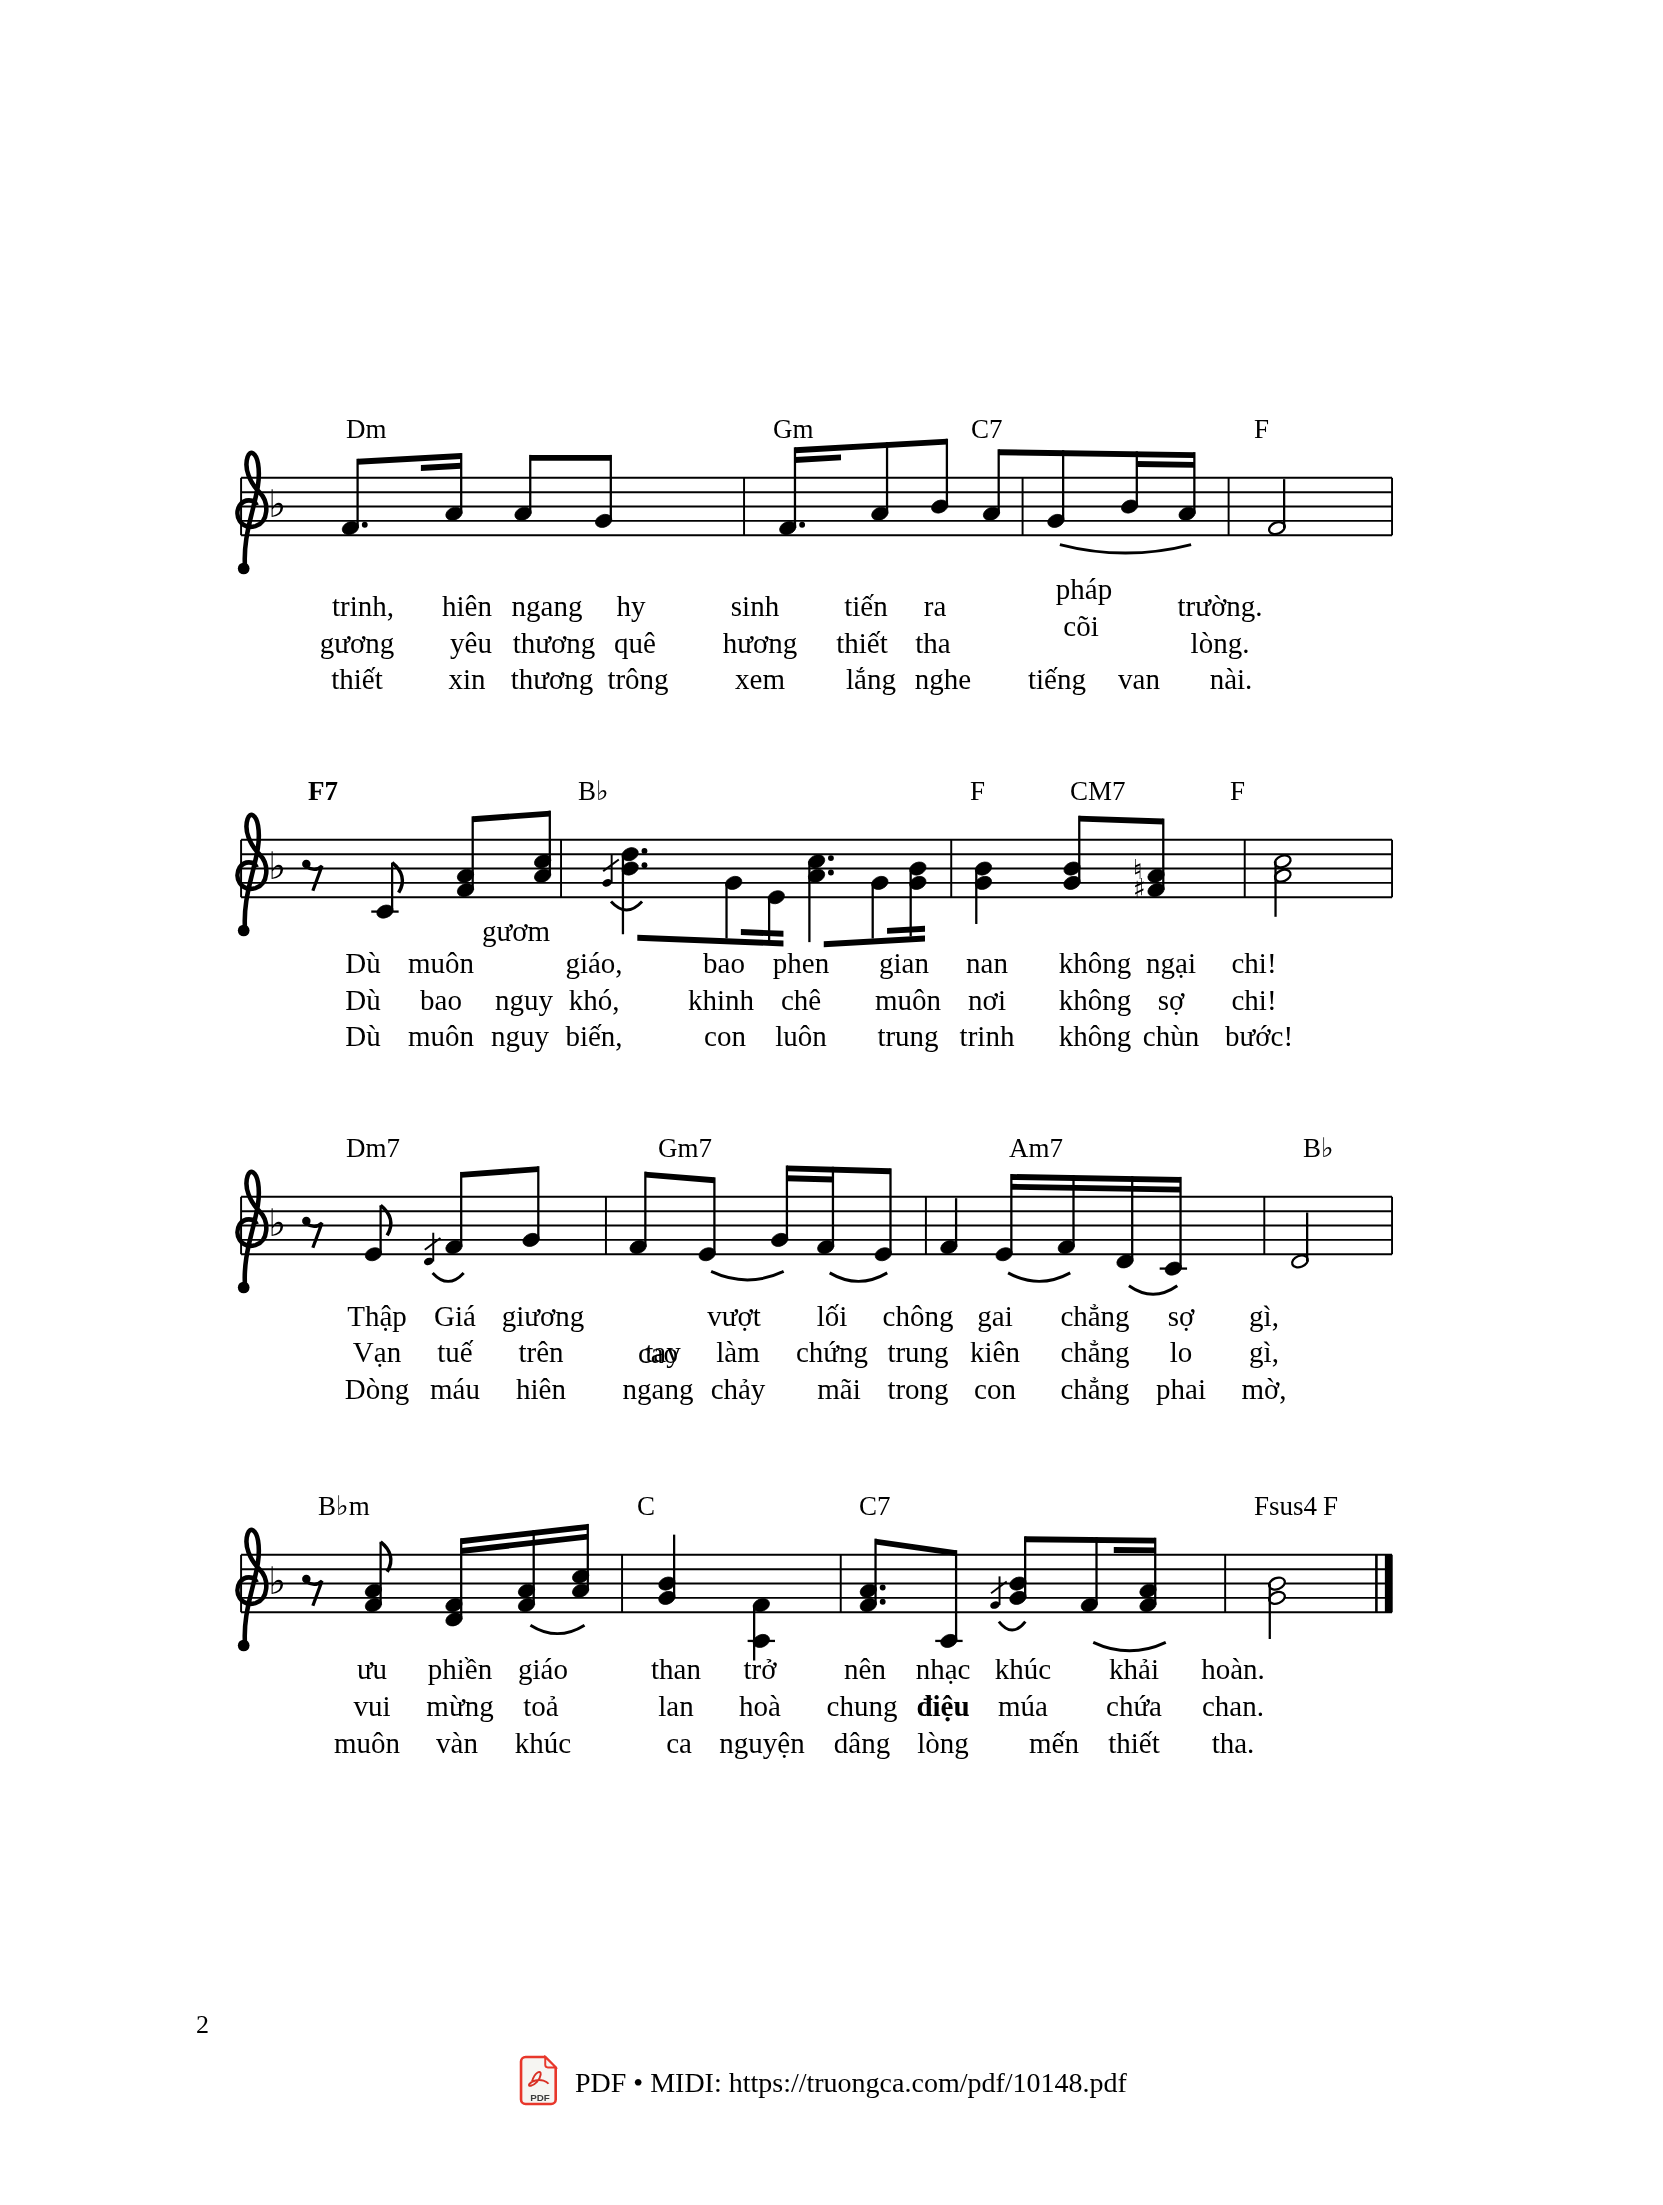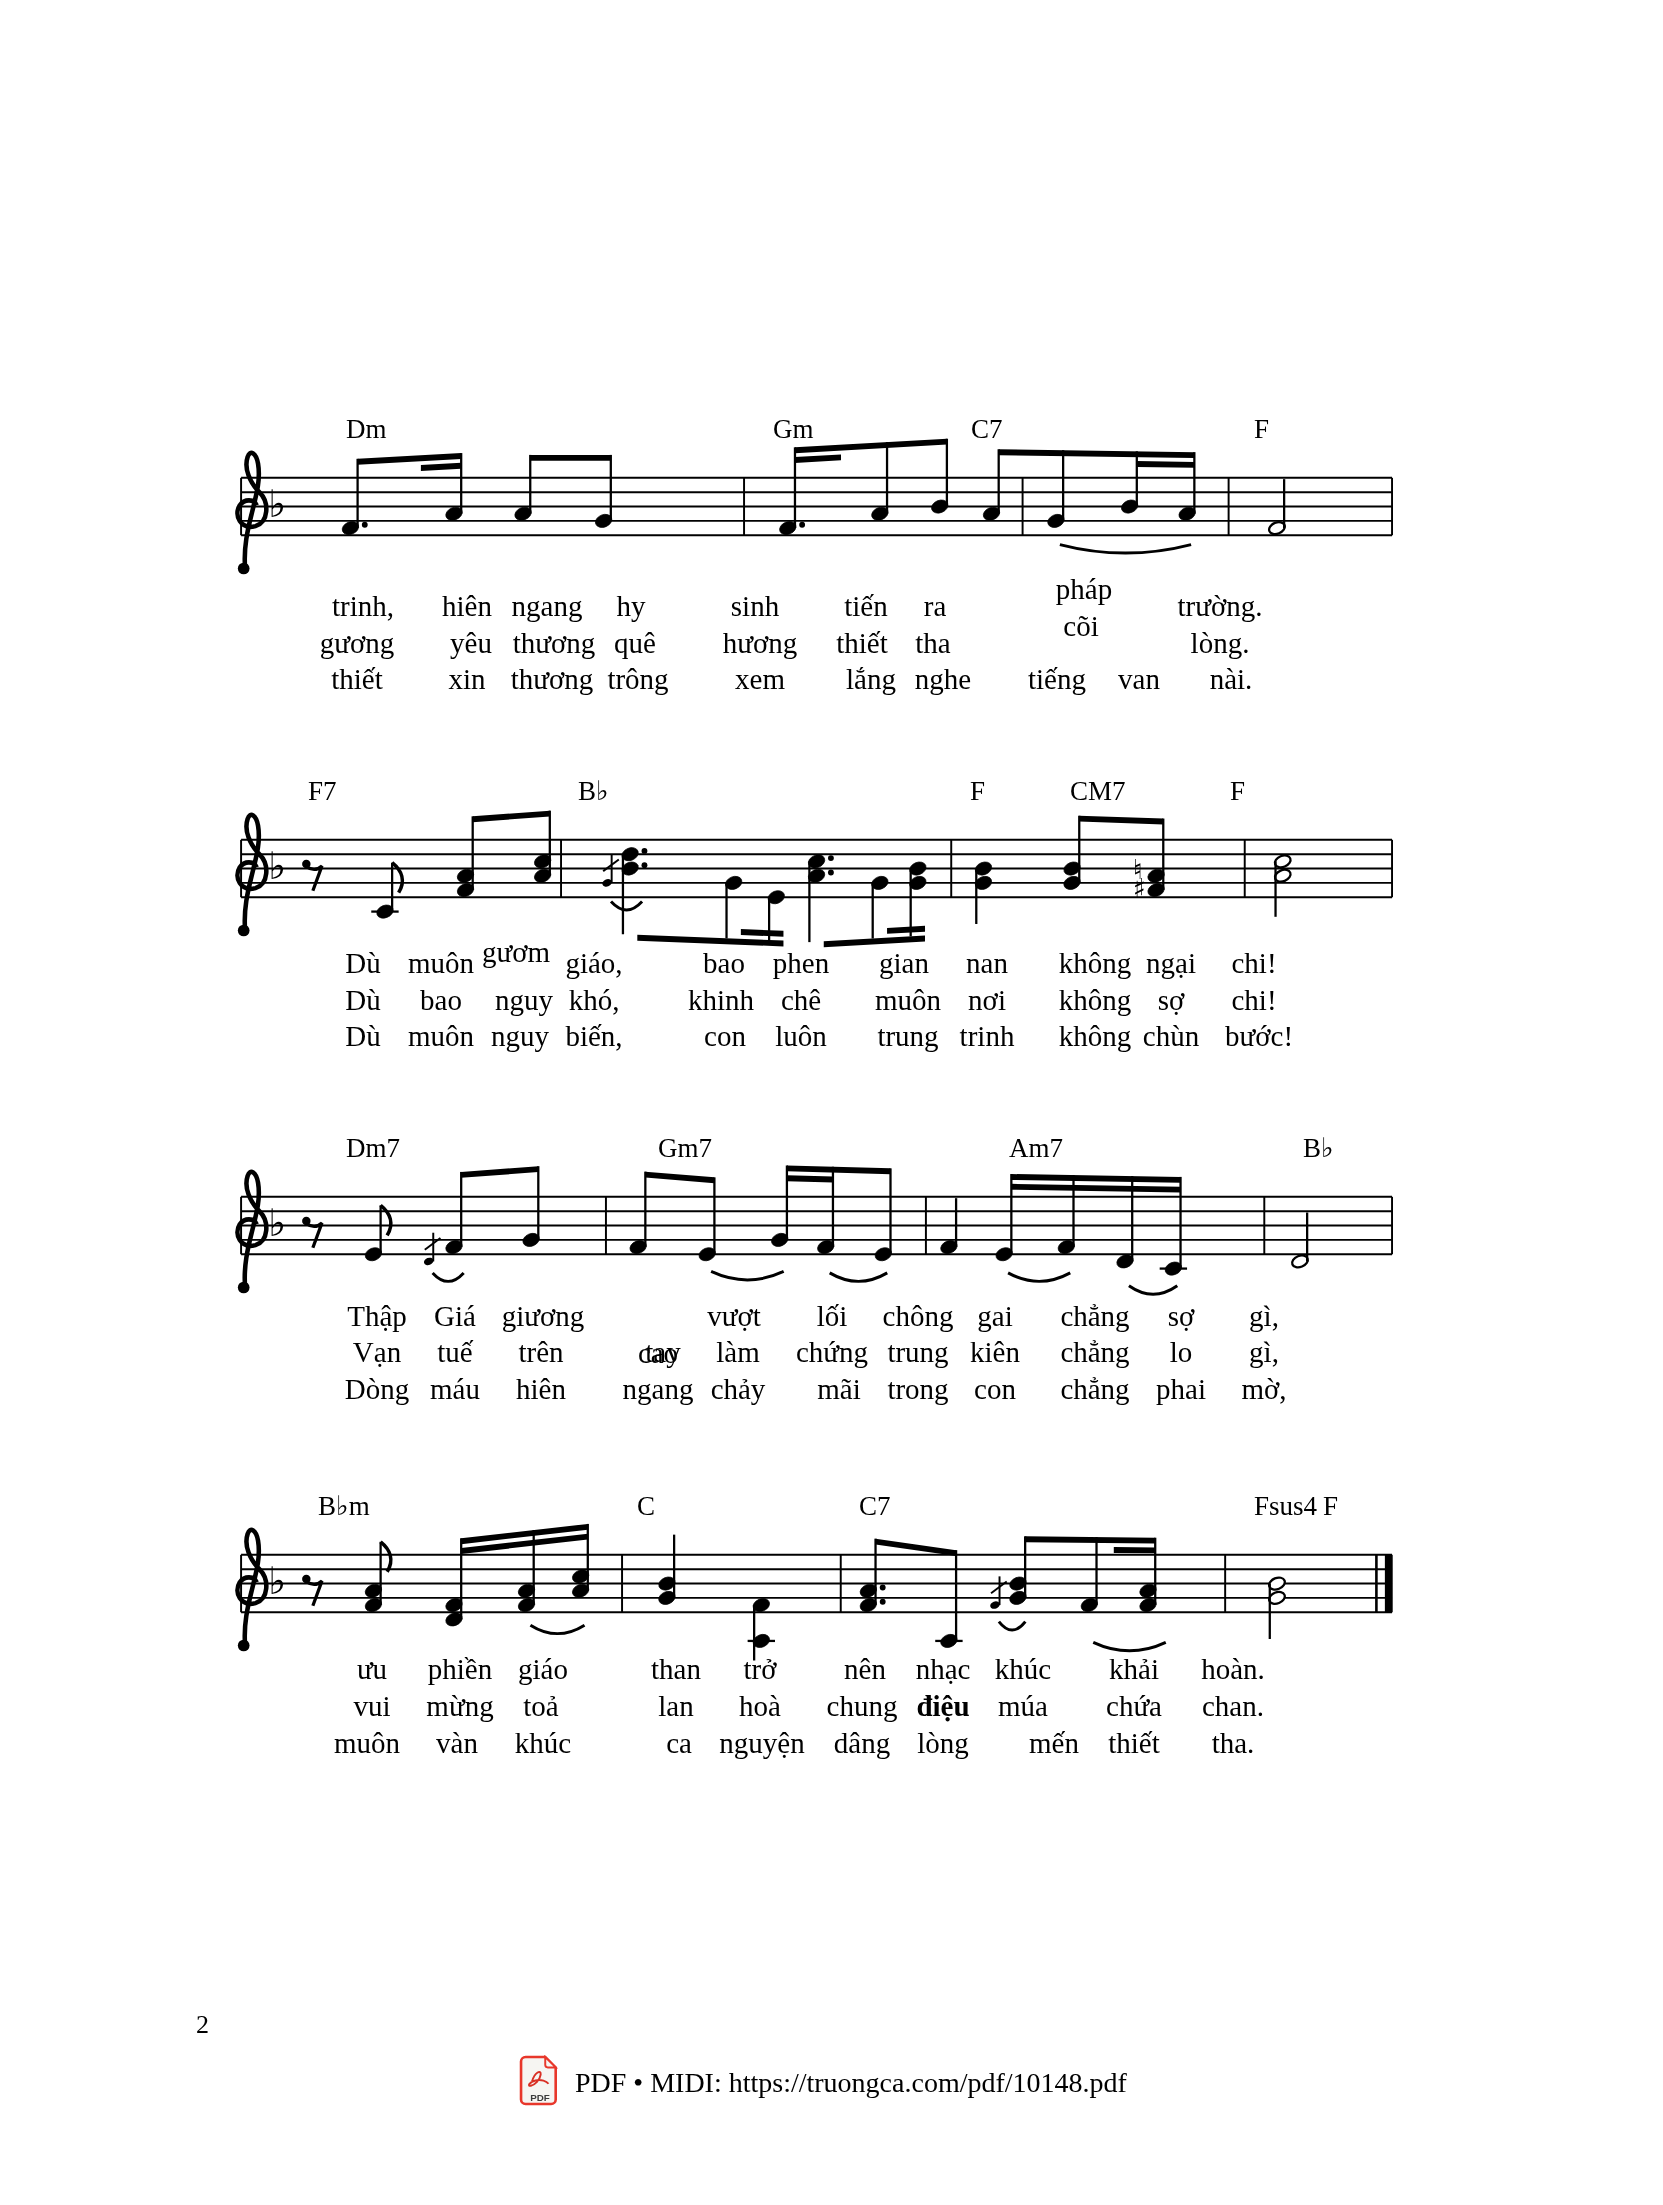--- a/index.html
+++ b/index.html
@@ -77,21 +77,21 @@
           <ellipse cx="1402.58" cy="154" rx="13" ry="9.5" fill="#000" stroke="#000" stroke-width="1" transform="rotate(-22 1402.58 154)"></ellipse>
           <line x1="1413.58" y1="154" x2="1413.58" y2="69.26718880186635" stroke="#000" stroke-width="3.5"></line>
           <ellipse cx="1490.83" cy="165" rx="13" ry="9.5" fill="#000" stroke="#000" stroke-width="1" transform="rotate(-22 1490.83 165)"></ellipse>
           <line x1="1501.83" y1="165" x2="1501.83" y2="70.56130644892518" stroke="#000" stroke-width="3.5"></line>
           <ellipse cx="1628.5" cy="187" rx="12.5" ry="8.5" fill="#fff" stroke="#000" stroke-width="3.5" transform="rotate(-22 1628.5 187)"></ellipse>
           <line x1="1639.5" y1="187" x2="1639.5" y2="112" stroke="#000" stroke-width="3.5"></line>
           <path d="M 1295.62,212.3 Q 1396.225,238.3 1496.83,212.3" fill="none" stroke="#000" stroke-width="4.5"></path>
         </svg>
       </div>
       <div class="sys" style="top: 768px;">
-        <div class="chord" style="left: 93px;">F7</div>
+        <div class="chord" style="left: 93px; font-weight: bold;">F7</div>
         <div class="chord" style="left: 363px;">B♭</div>
         <div class="chord" style="left: 755px;">F</div>
         <div class="chord" style="left: 855px;">CM7</div>
         <div class="chord" style="left: 1015px;">F</div>
         <svg width="1239" height="235" viewBox="0 0 1900 360">
           <line x1="40" y1="110" x2="1805" y2="110" stroke="#000" stroke-width="3"></line>
           <line x1="40" y1="132" x2="1805" y2="132" stroke="#000" stroke-width="3"></line>
           <line x1="40" y1="154" x2="1805" y2="154" stroke="#000" stroke-width="3"></line>
           <line x1="40" y1="176" x2="1805" y2="176" stroke="#000" stroke-width="3"></line>
           <line x1="40" y1="198" x2="1805" y2="198" stroke="#000" stroke-width="3"></line>
@@ -333,21 +333,21 @@
       <span class="lyric" style="left: 552px; top: 663px;">thương</span>
       <span class="lyric" style="left: 638px; top: 663px;">trông</span>
       <span class="lyric" style="left: 760px; top: 663px;">xem</span>
       <span class="lyric" style="left: 871px; top: 663px;">lắng</span>
       <span class="lyric" style="left: 943px; top: 663px;">nghe</span>
       <span class="lyric" style="left: 1057px; top: 663px;">tiếng</span>
       <span class="lyric" style="left: 1139px; top: 663px;">van</span>
       <span class="lyric" style="left: 1231px; top: 663px;">nài.</span>
       <span class="lyric" style="left: 363px; top: 947px;">Dù</span>
       <span class="lyric" style="left: 441px; top: 947px;">muôn</span>
-      <span class="lyric" style="left: 516px; top: 936px;">gươm</span>
+      <span class="lyric" style="left: 516px; top: 915px;">gươm</span>
       <span class="lyric" style="left: 594px; top: 947px;">giáo,</span>
       <span class="lyric" style="left: 724px; top: 947px;">bao</span>
       <span class="lyric" style="left: 801px; top: 947px;">phen</span>
       <span class="lyric" style="left: 904px; top: 947px;">gian</span>
       <span class="lyric" style="left: 987px; top: 947px;">nan</span>
       <span class="lyric" style="left: 1095px; top: 947px;">không</span>
       <span class="lyric" style="left: 1171px; top: 947px;">ngại</span>
       <span class="lyric" style="left: 1254px; top: 947px;">chi!</span>
       <span class="lyric" style="left: 363px; top: 984px;">Dù</span>
       <span class="lyric" style="left: 441px; top: 984px;">bao</span>

